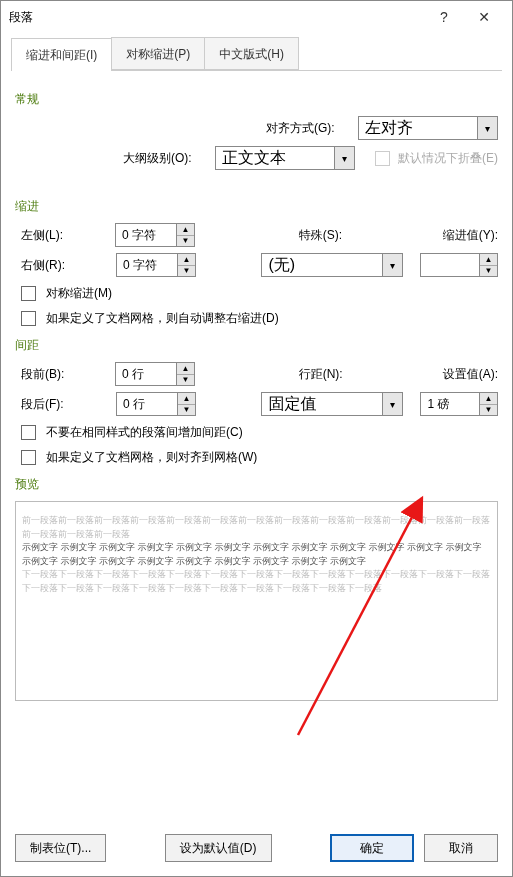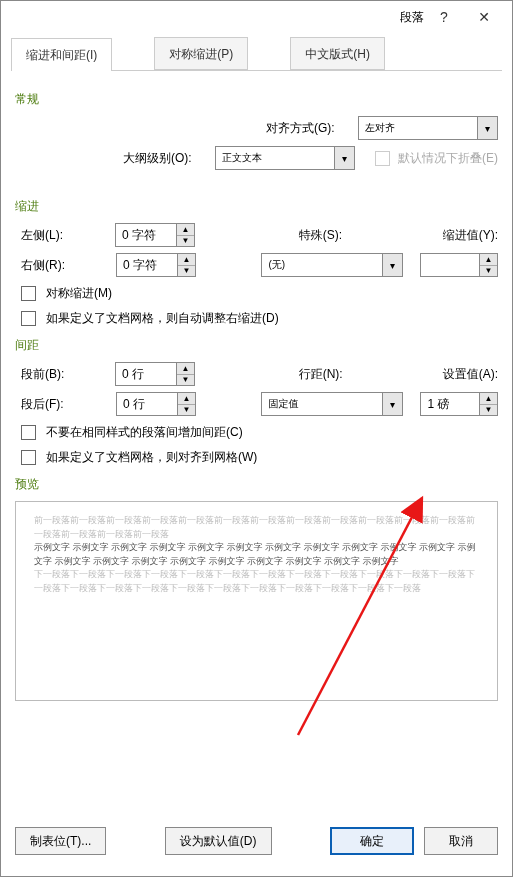--- a/index.html
+++ b/index.html
@@ -13,37 +13,35 @@
     border: 1px solid #888;
     display: flex;
     flex-direction: column;
   }
   .titlebar {
     height: 32px;
     display: flex;
     align-items: center;
     padding: 0 8px;
     background: #fff;
-    text-align: right;
   }
   .titlebar .title { flex: 1; font-size: 12px; }
   .titlebar .tbtn {
     width: 40px;
     height: 28px;
     display: flex;
     align-items: center;
     justify-content: center;
     font-size: 14px;
     color: #333;
   }
   .tabs {
     display: flex;
     border-bottom: 1px solid #ccc;
     margin: 4px 10px 0 10px;
-    gap: 43px;
   }
   .tab {
     padding: 8px 14px 6px 14px;
     border: 1px solid #ccc;
     border-bottom: none;
     background: #fff;
     margin-right: -1px;
     position: relative;
     top: 1px;
     color: #333;
@@ -78,21 +76,21 @@
     display: flex;
     width: 140px;
     height: 24px;
     border: 1px solid #888;
     background: #fff;
     align-items: center;
   }
   .combo .ctext {
     flex: 1;
     padding: 0 6px;
-    font-size: 10px;
+    font-size: 16px;
   }
   .combo .cbtn {
     width: 20px;
     height: 100%;
     background: #e6e6e6;
     border-left: 1px solid #888;
     display: flex;
     align-items: center;
     justify-content: center;
     font-size: 10px;
@@ -149,33 +147,33 @@
   }
   .three-col .c1 { width: 104px; padding-left: 6px; }
   .three-col .c2 { width: 84px; }
   .three-col .gap { width: 66px; }
   .three-col .c3 { width: 98px; padding-left: 40px; }
   .three-col .c4 { width: 80px; text-align: right; }
   .preview-box {
     border: 1px solid #bbb;
     height: 200px;
     margin: 6px 0 4px 0;
-    padding: 12px 18px;
+    padding: 12px 6px;
     font-size: 9px;
     color: #bbb;
     line-height: 1.5;
     overflow: hidden;
     word-break: break-all;
     position: relative;
   }
   .preview-box .sample { color: #555; }
   .footer {
     display: flex;
     align-items: center;
-    padding: 10px 14px 21px 14px;
+    padding: 10px 14px 14px 14px;
     gap: 10px;
   }
   .btn {
     height: 28px;
     border: 1px solid #888;
     background: #f2f2f2;
     display: flex;
     align-items: center;
     justify-content: center;
     padding: 0 14px;

